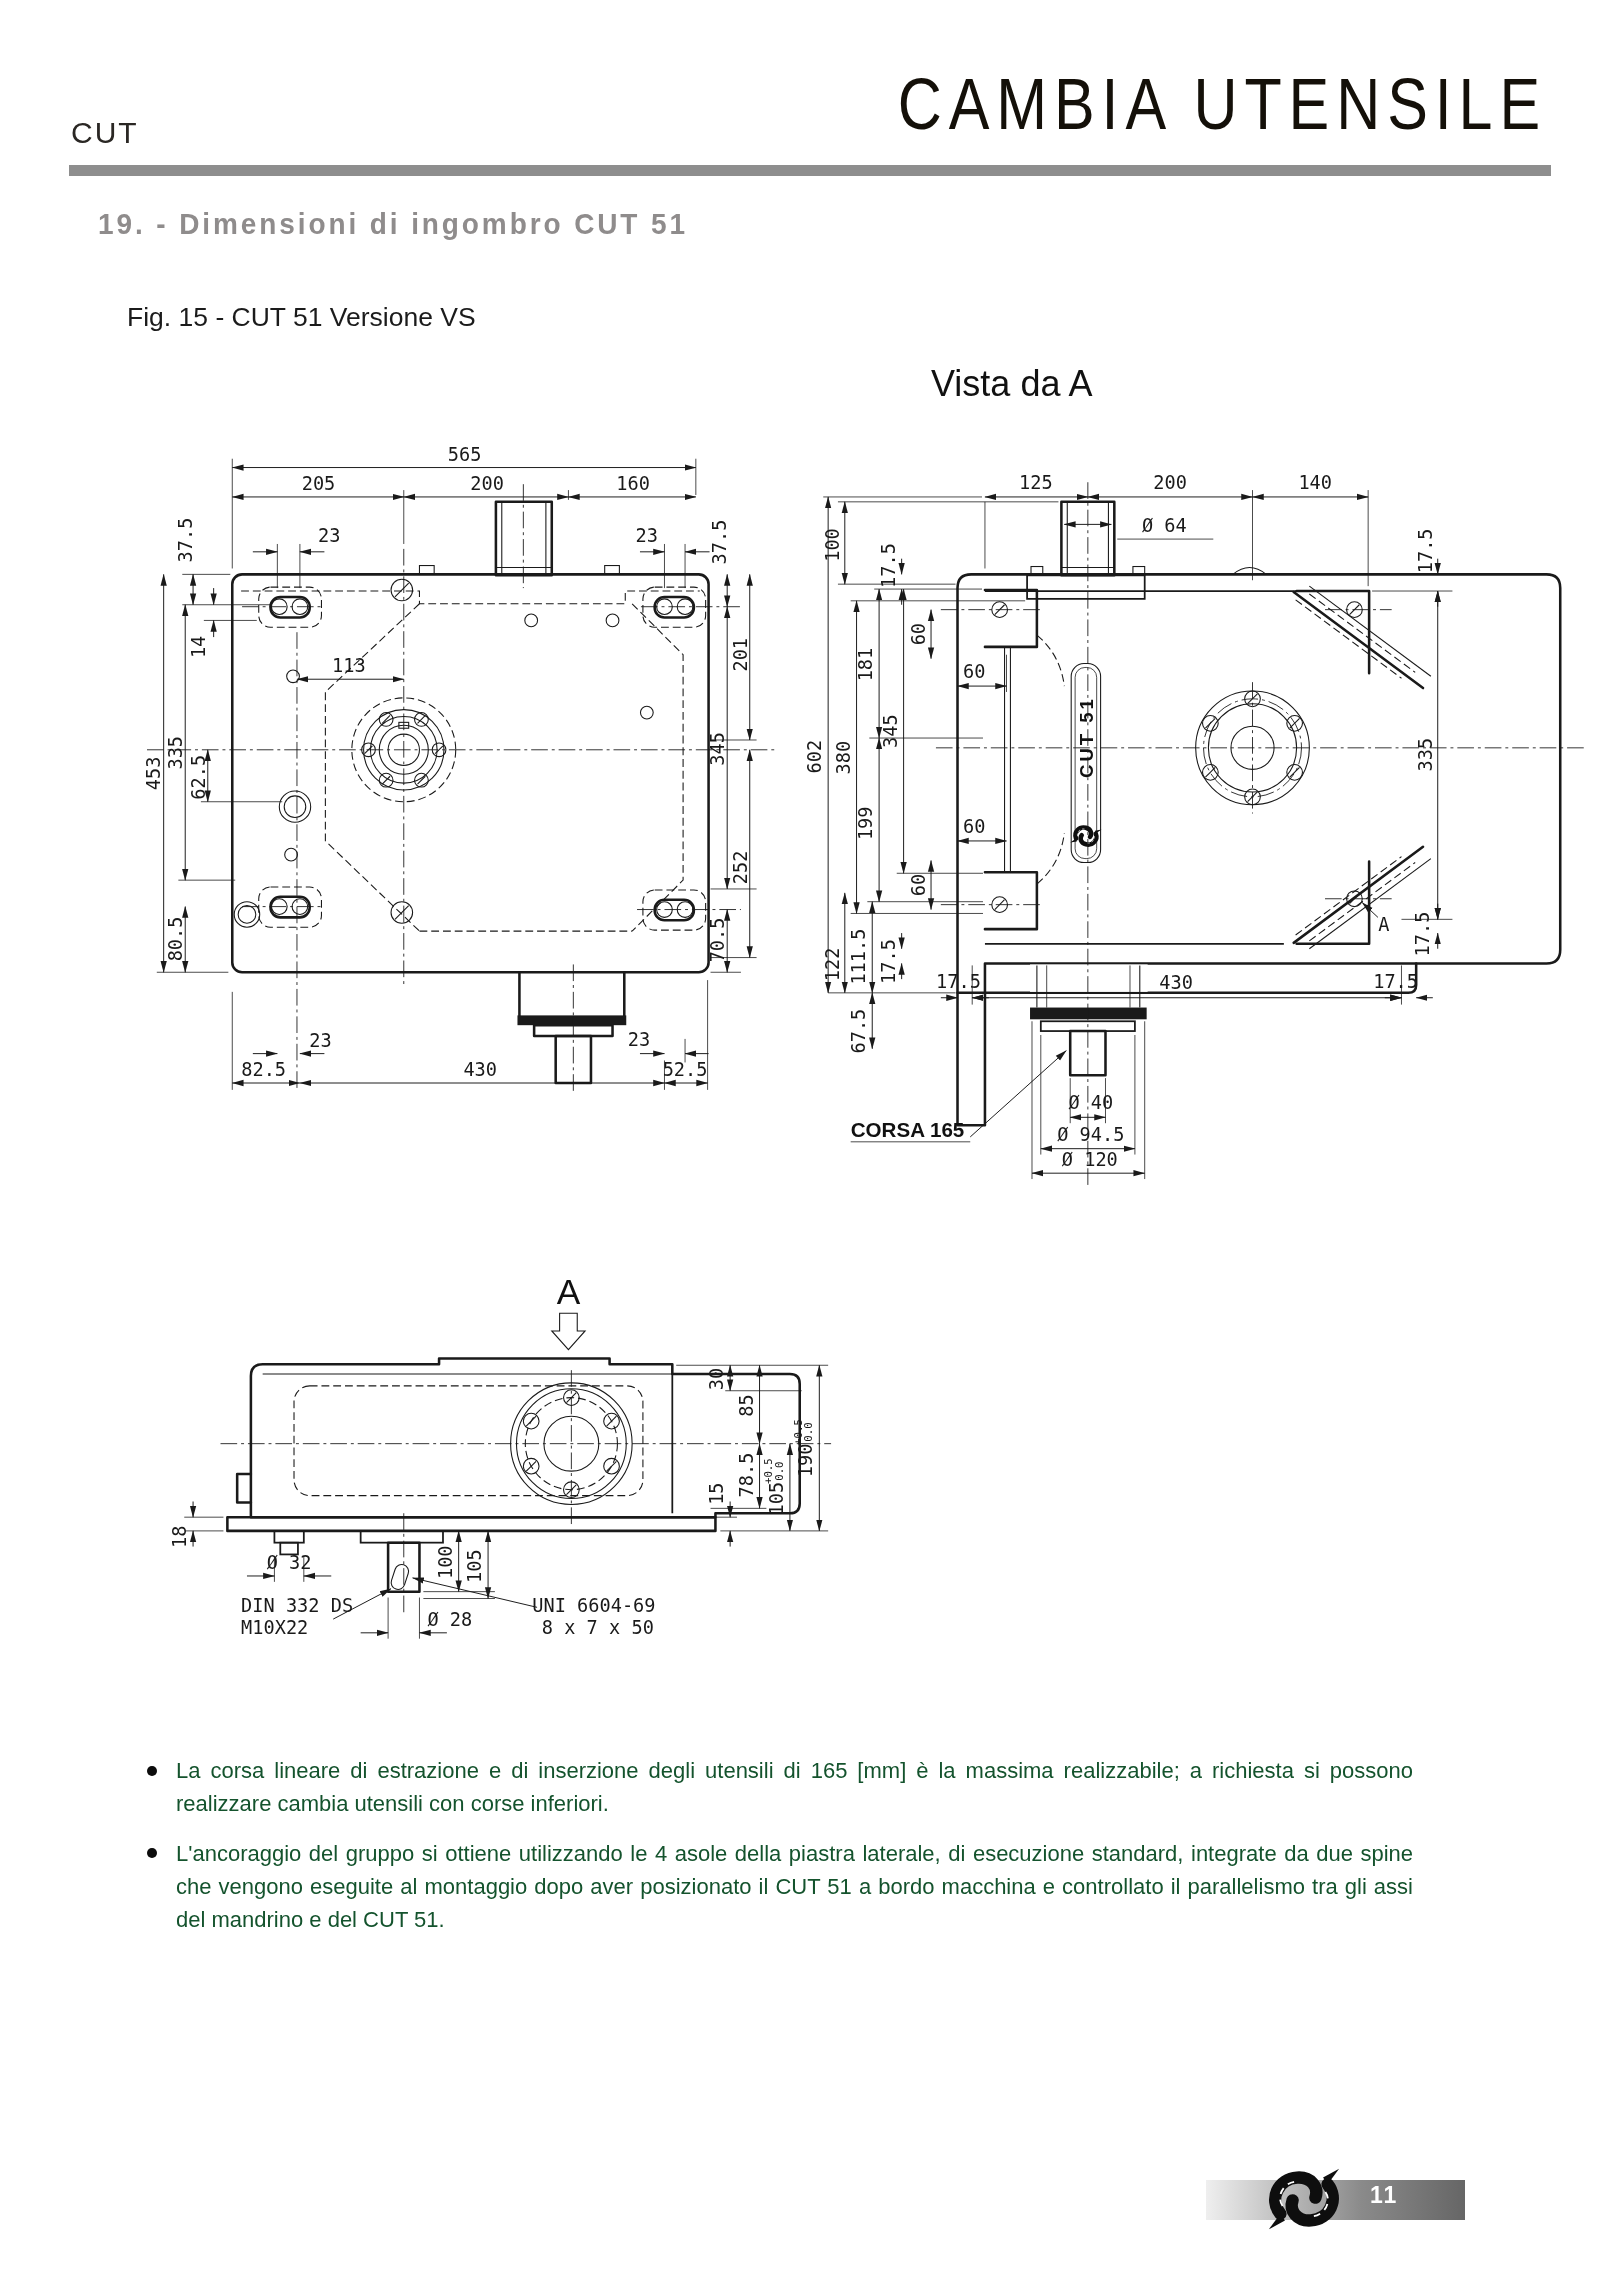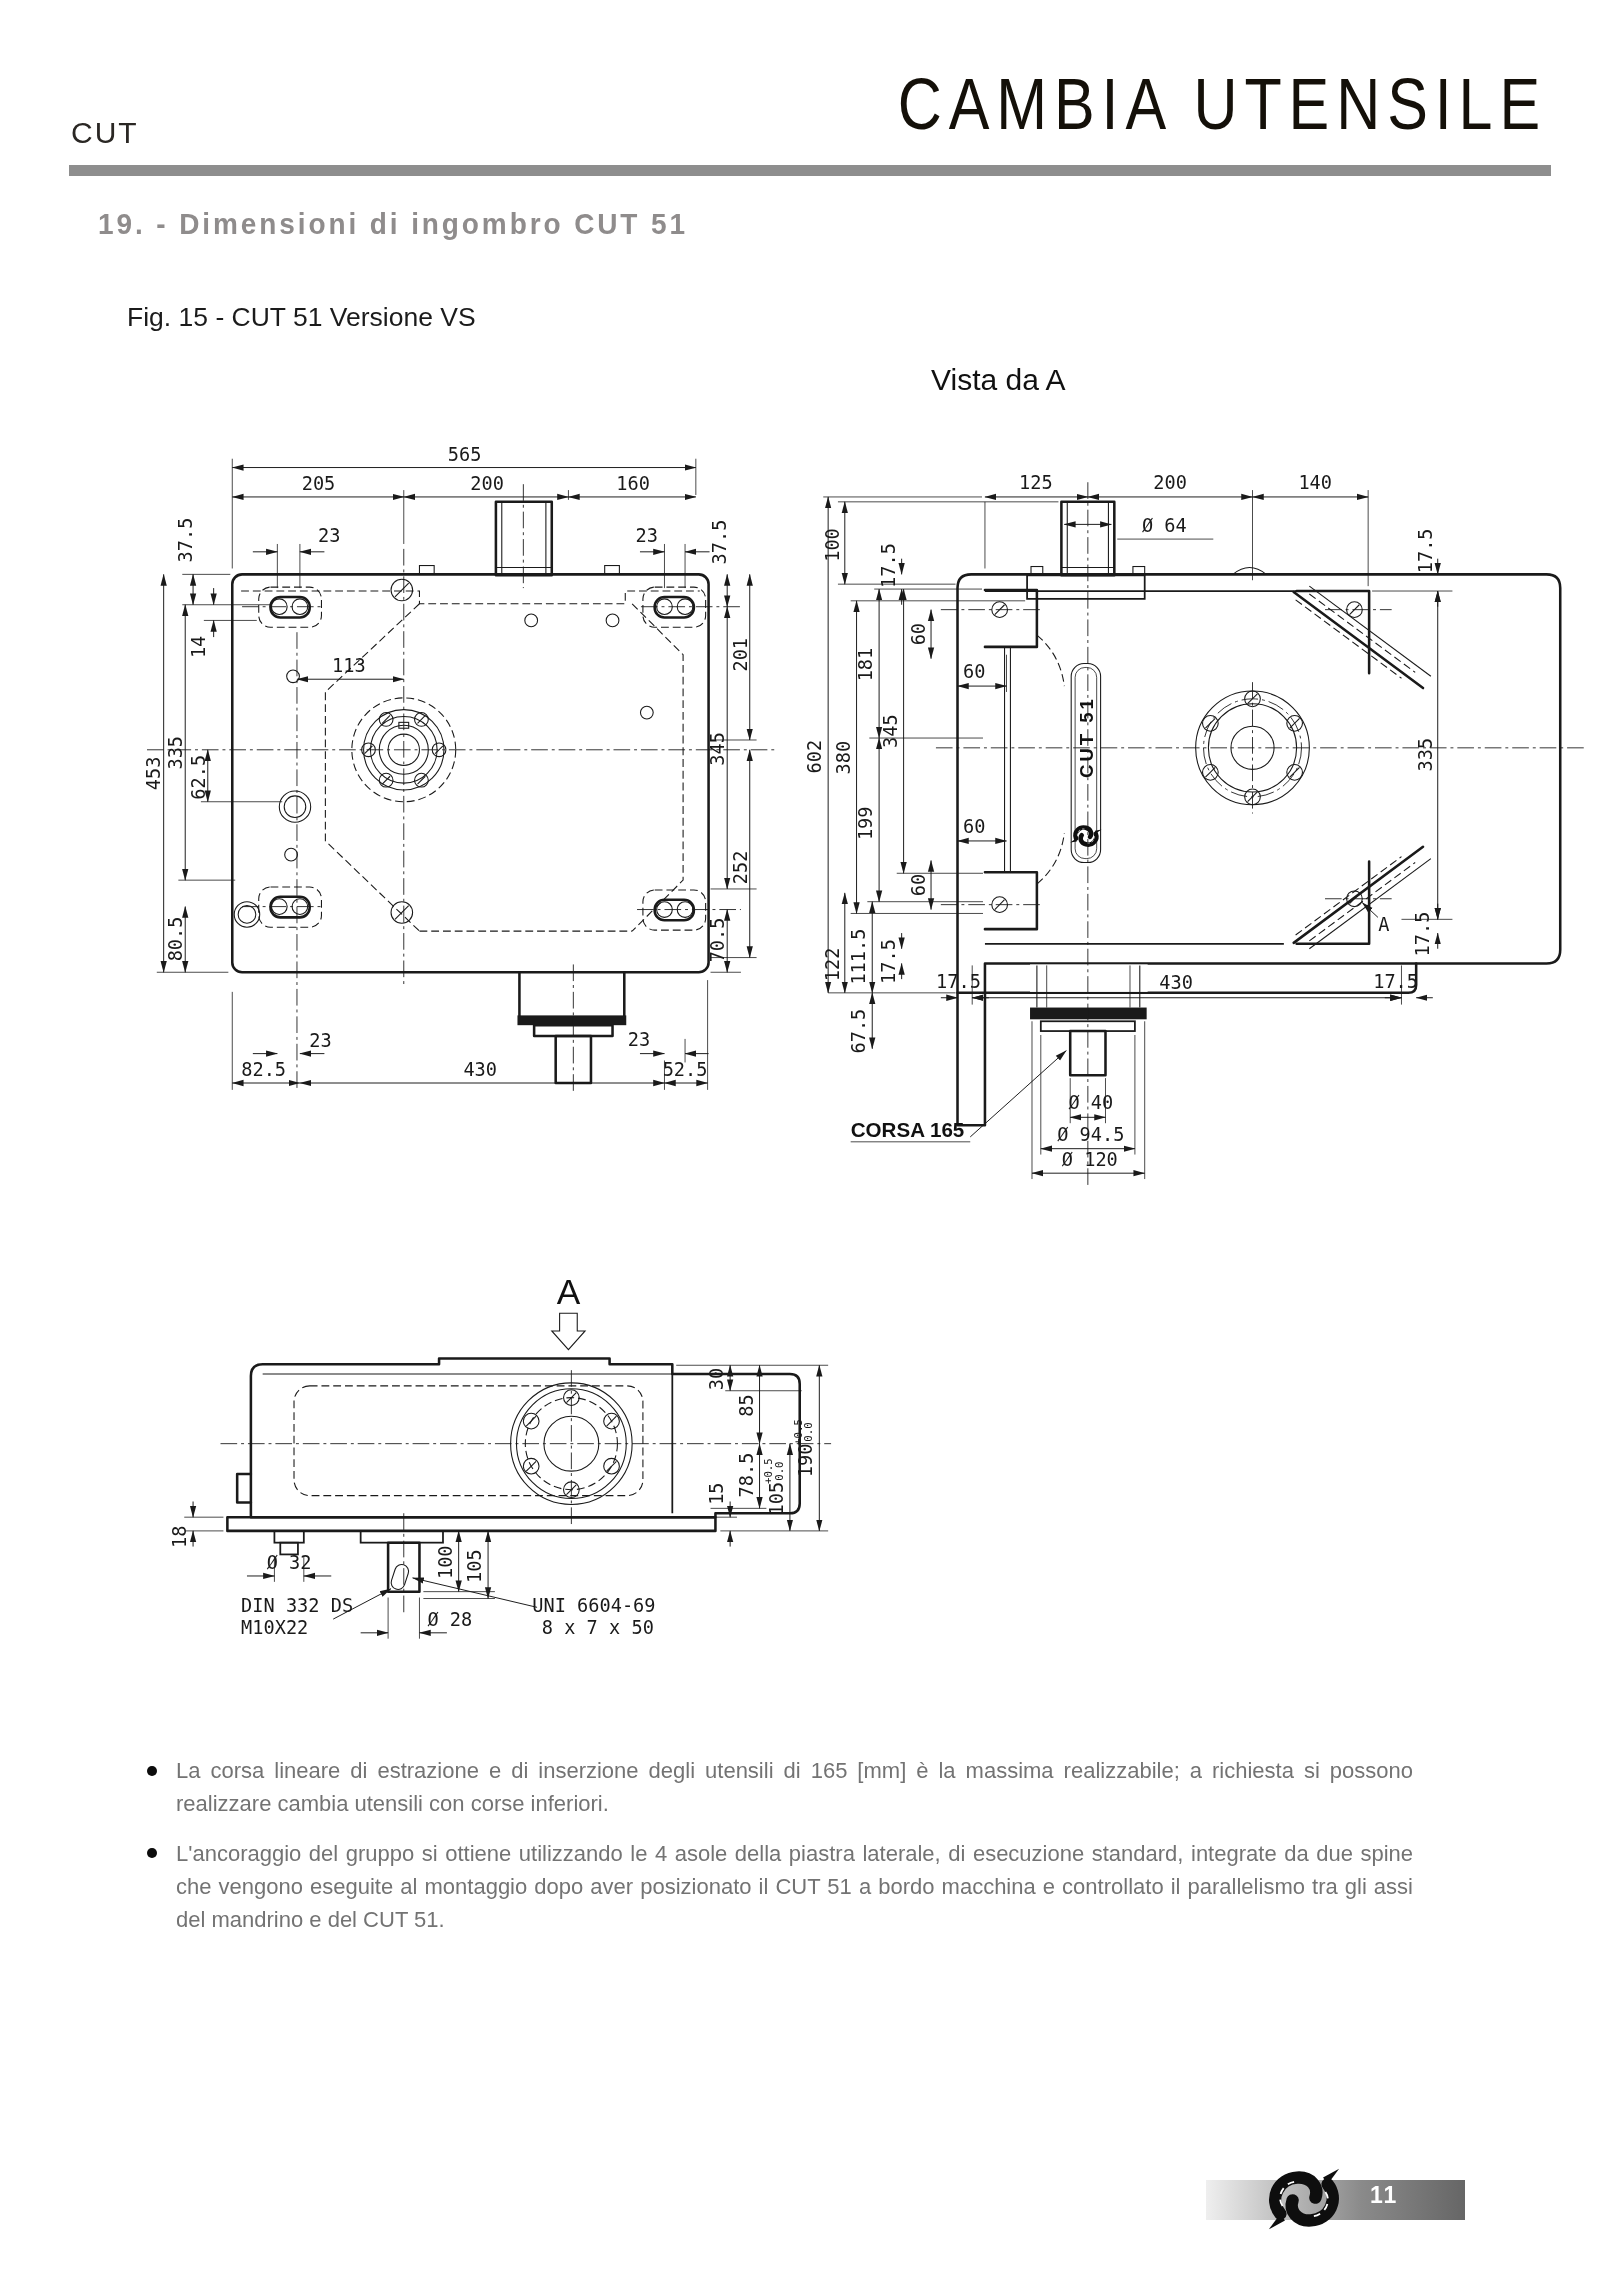--- a/index.html
+++ b/index.html
@@ -3,21 +3,21 @@
 <meta charset="utf-8">
 <style>
   html,body{margin:0;padding:0;background:#ffffff;}
   #page{position:relative;width:1621px;height:2293px;background:#fff;font-family:"Liberation Sans",sans-serif;overflow:hidden;border-radius:20px;}
   
   #doc-code{position:absolute;left:71px;top:116px;font-size:30px;letter-spacing:2px;color:#2a2724;}
   #doc-title{position:absolute;right:74px;top:63px;font-size:61px;letter-spacing:6.9px;color:#141009;transform:scaleY(1.18);transform-origin:top right;white-space:nowrap;}
   #hbar{position:absolute;left:69px;top:165px;width:1482px;height:10.8px;background:#8e8e8e;}
   #sec-title{position:absolute;left:98px;top:208px;font-size:28px;font-weight:bold;letter-spacing:2.9px;color:#8f8c8c;transform:scaleY(1.05);transform-origin:top left;}
   #fig-caption{position:absolute;left:127px;top:302px;font-size:26.5px;color:#1b1b1b;}
-  #view-title{position:absolute;left:931px;top:363px;font-size:30px;color:#111;}
+  #view-title{position:absolute;left:931px;top:363px;font-size:36px;color:#111;}
   
   #dwg{position:absolute;left:0;top:0;}
   .s2{stroke:#1a1a1a;stroke-width:2.6;fill:none;stroke-linejoin:round;stroke-linecap:round;}
   .m {stroke:#1a1a1a;stroke-width:1.8;fill:none;}
   .s1{stroke:#1a1a1a;stroke-width:1.1;fill:none;}
   .xt{stroke:#1a1a1a;stroke-width:.8;fill:none;}
   .sd{stroke:#1a1a1a;stroke-width:1.1;fill:none;stroke-dasharray:8 4;}
   .sc{stroke:#1a1a1a;stroke-width:.9;fill:none;stroke-dasharray:17 4 3 4;}
   .dm{stroke:#1a1a1a;stroke-width:1;fill:none;marker-start:url(#ar);marker-end:url(#ar);}
   .de{stroke:#1a1a1a;stroke-width:1;fill:none;marker-end:url(#ar);}
@@ -26,21 +26,21 @@
   .d11{font:11px "DejaVu Sans Mono",monospace;fill:#1a1a1a;}
   .lab{font:bold 21px "Liberation Sans",sans-serif;fill:#111;}
   .big{font:36px "Liberation Sans",sans-serif;fill:#111;}
   .bdg{font:bold 19px "Liberation Sans",sans-serif;fill:#111;letter-spacing:3px;}
   .ta-s{text-anchor:start;}
   
   #notes{position:absolute;left:147px;top:1754px;width:1266px;}
   .note{display:flex;margin-bottom:16.7px;}
   .blt{flex:0 0 29px;padding-top:11.8px;}
   .blt i{display:block;width:9.8px;height:9.8px;border-radius:50%;background:#0c0c0c;}
-  .note p{margin:0;font-size:22px;line-height:33px;color:#737373;text-align:justify;}
+  .note p{margin:0;font-size:22px;line-height:33px;color:#14532d;text-align:justify;}
   
   #fbar{position:absolute;left:1206px;top:2180px;width:259px;height:40px;background:linear-gradient(90deg,#efefef 0%,#bdbdbd 30%,#8a8a8a 60%,#666 100%);}
   #fpage{position:absolute;left:1370px;top:2182px;font-size:23px;font-weight:bold;color:#fff;letter-spacing:2px;}
   #flogo{position:absolute;left:1243px;top:2152px;}
 </style>
 </head>
 <body>
 
 <div id="page">
 

